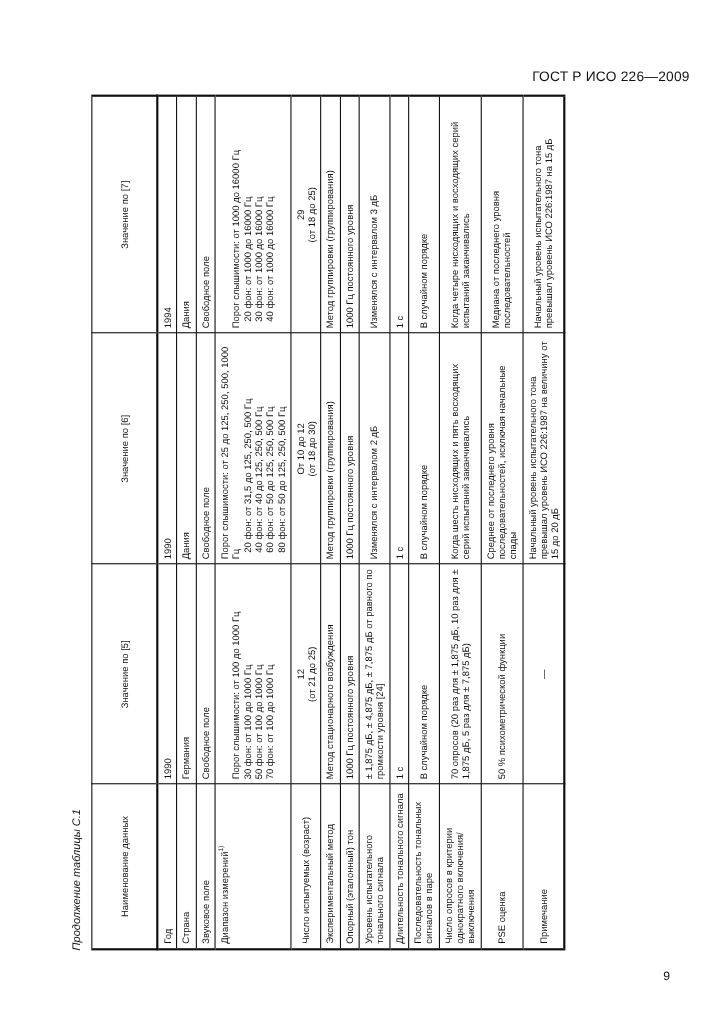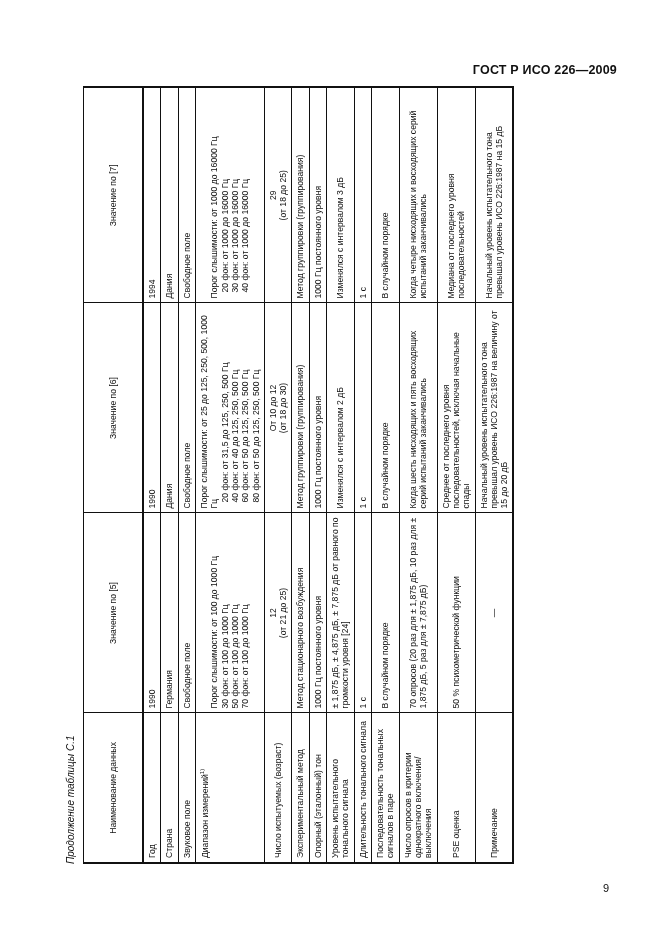--- a/index.html
+++ b/index.html
@@ -1,17 +1,17 @@
 <!DOCTYPE html>
 <html><head>
 <meta charset="utf-8">
 <style>
   html, body { margin:0; padding:0; background:#fff; }
   body { width:661px; height:936px; position:relative; overflow:hidden; font-family:"Liberation Sans", sans-serif; color:#111; }
-  .doc-header { position:absolute; top:63px; right:44px; font-weight:bold; font-size:12.5px; letter-spacing:0.2px; }
+  .doc-header { position:absolute; top:63px; right:34px; font-weight:normal; font-size:12.5px; letter-spacing:0.2px; }
   .page-number { position:absolute; top:882px; right:52px; font-size:11px; }
   .rot-wrap { position:absolute; left:65px; top:864px; width:776px; height:510px; transform-origin:0 0; transform:rotate(-90deg); }
   .caption { position:absolute; left:0; top:0; font-style:italic; font-size:10px; }
   table { position:absolute; left:0; top:18px; width:776px; border-collapse:collapse; table-layout:fixed; font-size:8.6px; line-height:1.2; }
   th, td { border:1px solid #111; padding:3px 4px; vertical-align:middle; }
   thead th { font-weight:normal; text-align:center; height:52px; border-bottom:2.5px solid #111; }
   td.name { text-align:left; }
   td.val { text-align:left; }
   td.center { text-align:center; }
   col.c0 { width:150px; } col.c1 { width:200px; } col.c2 { width:210px; } col.c3 { width:216px; }

